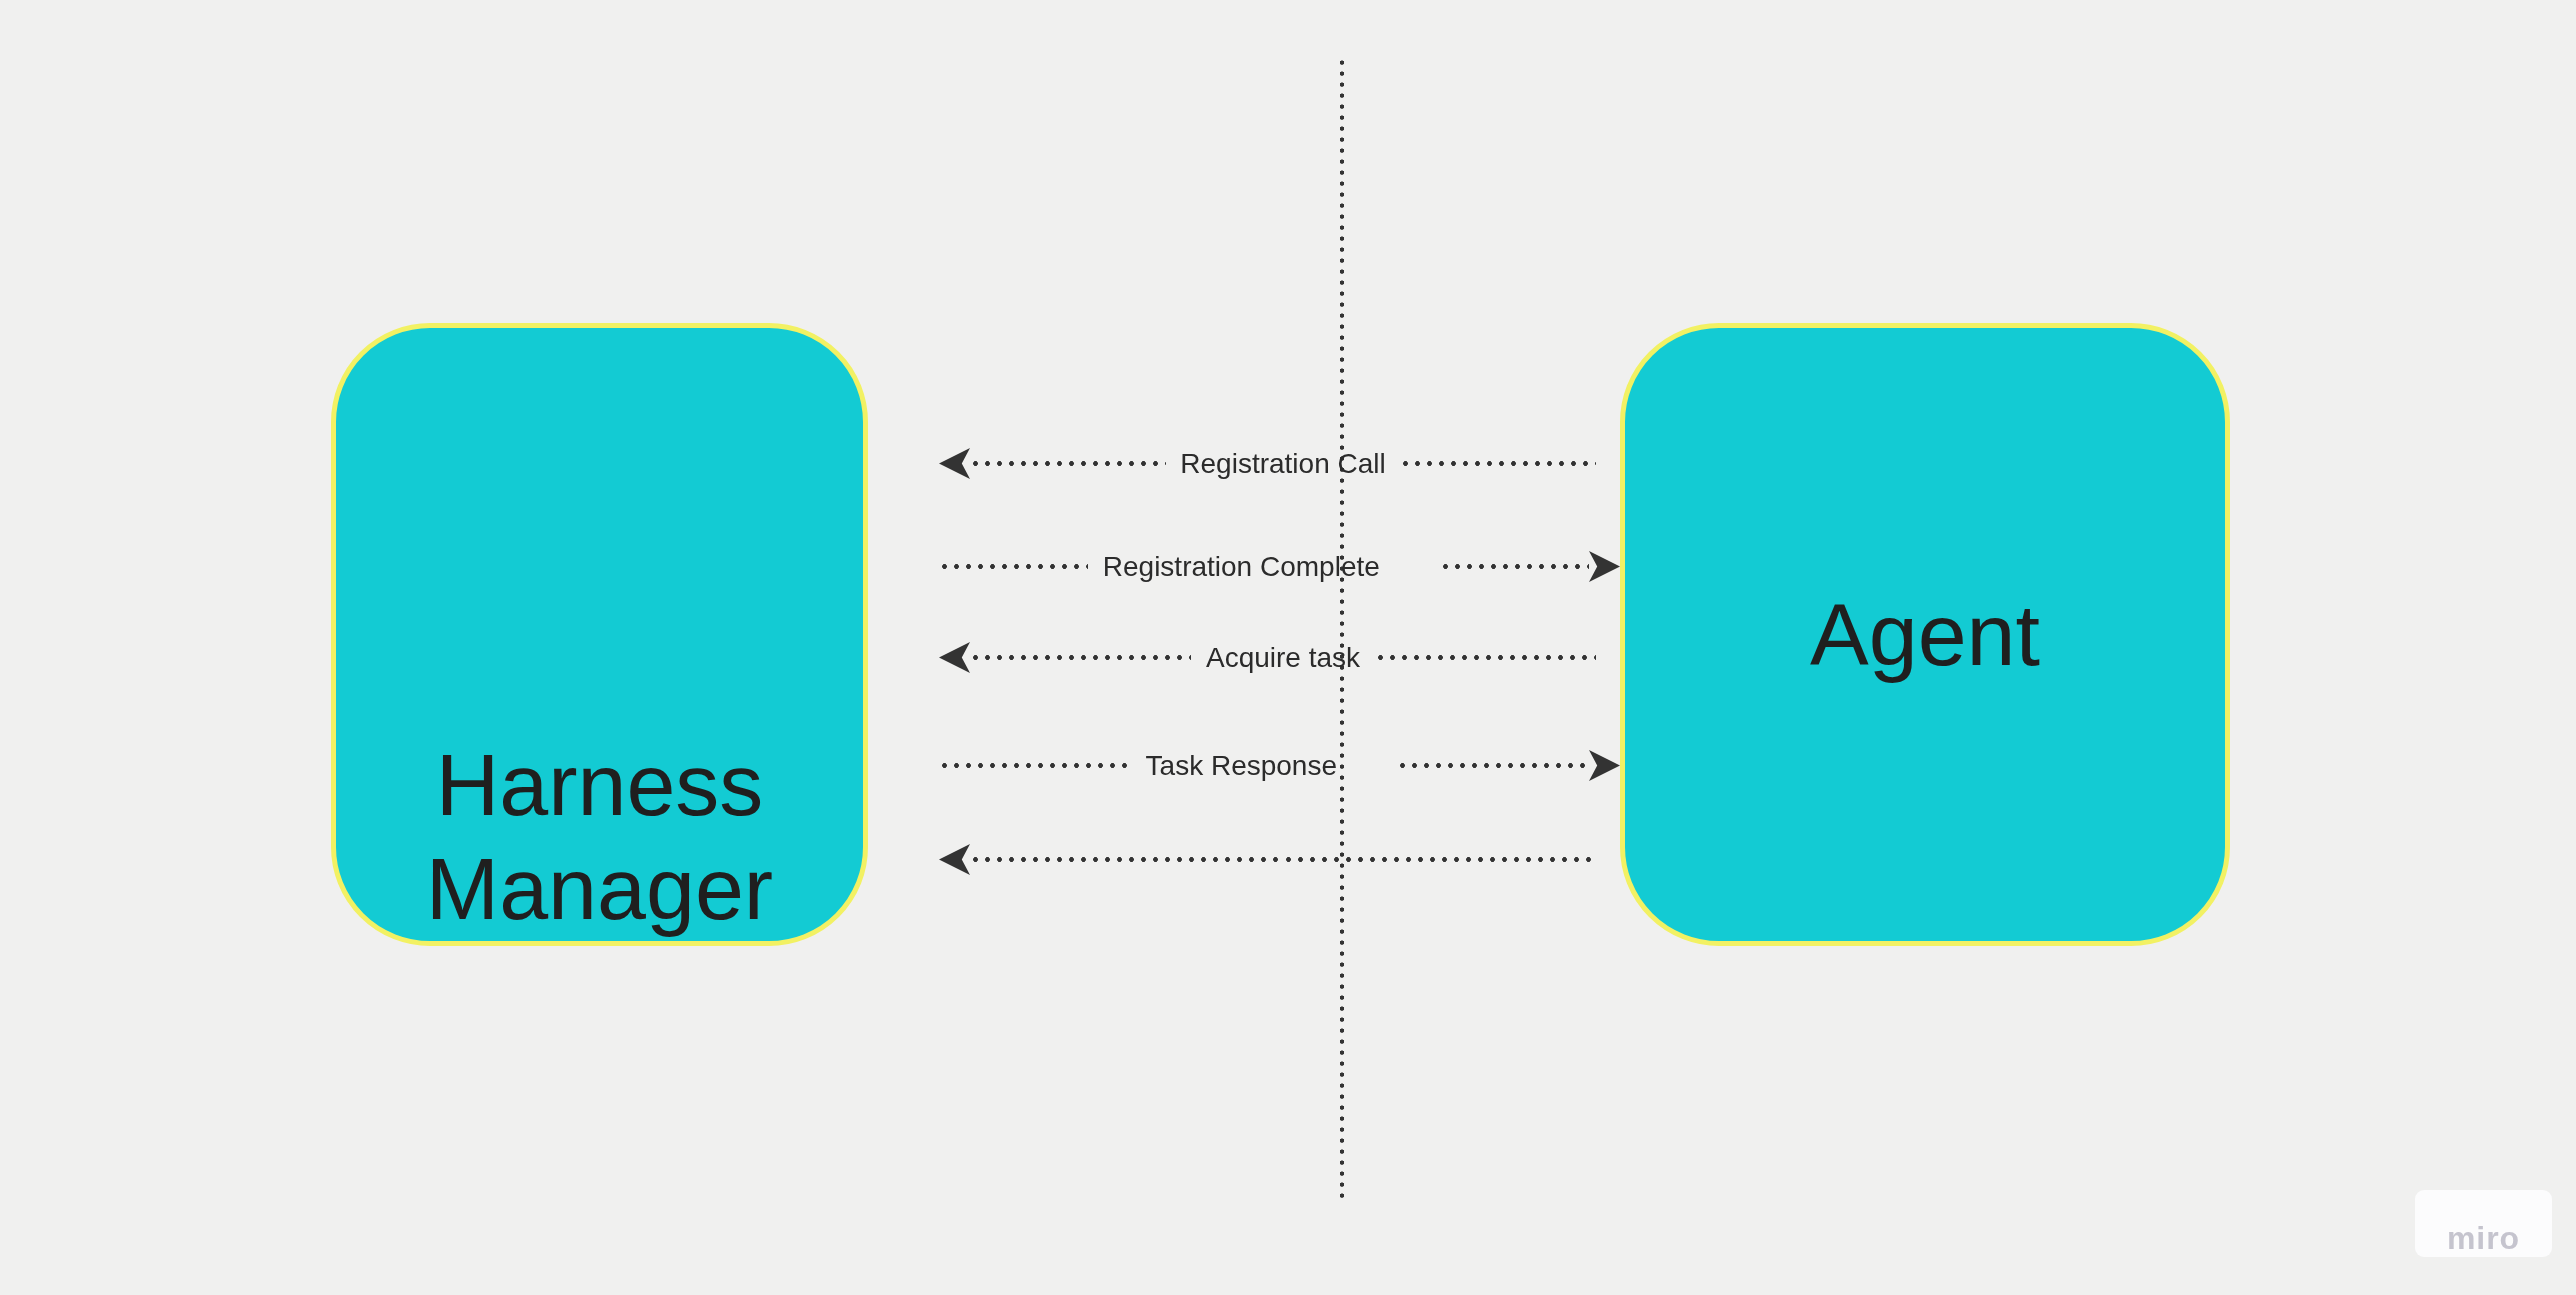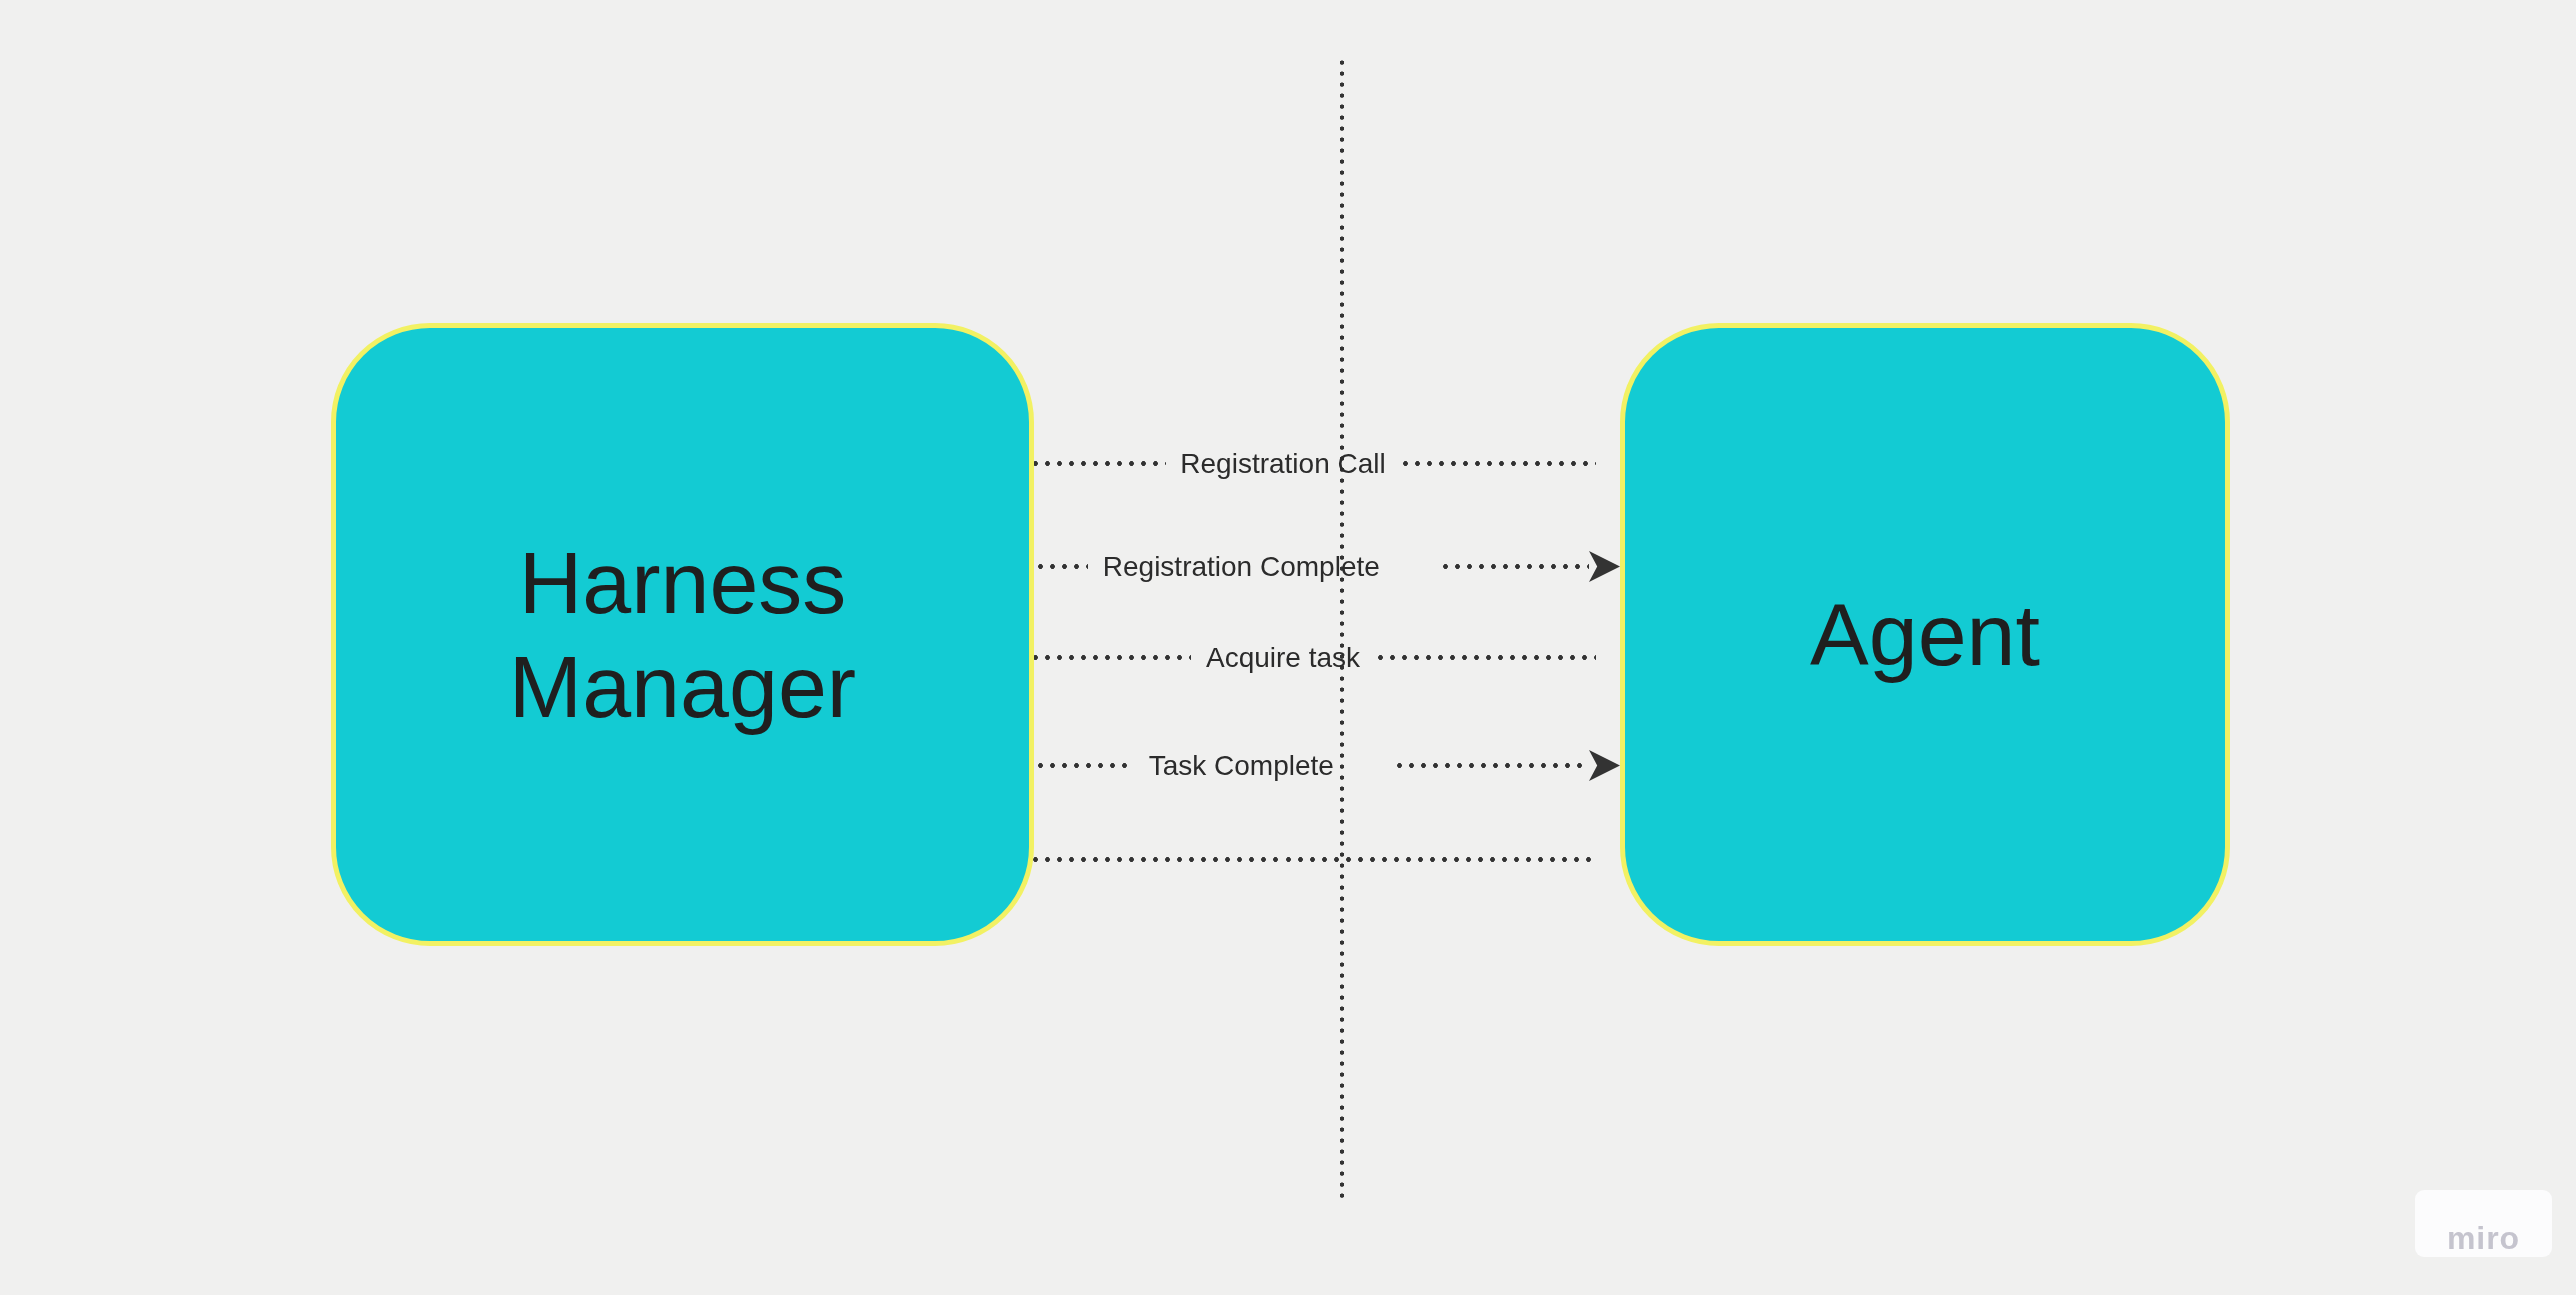--- a/index.html
+++ b/index.html
@@ -25,21 +25,21 @@
     border:5.5px solid var(--yellow);
     border-radius:99px;
     display:flex;align-items:center;justify-content:center;
     text-align:center;
     color:#1f1f1f;
     font-size:88px;
     line-height:1.18;
     z-index:3;
     padding:0 27.4px;
   }
-  .actor.harness{left:331px;top:323px;width:703px;height:623px;}
+  .actor.harness{left:331px;top:323px;width:537px;height:623px;align-items:flex-end;}
   .actor.agent{left:1620px;top:323px;width:610px;height:623px;}
   
   .lifeline{
     position:absolute;
     left:1340px;top:58px;
     width:3.7px;height:1142px;
     background-image:radial-gradient(circle at 1.8px 4.6px, var(--ink) 1.8px, rgba(0,0,0,0) 2.5px);
     background-size:3.7px 11px;
     background-repeat:repeat-y;
     z-index:1;
@@ -136,21 +136,21 @@
           <path d="M34 3 L0 20 L34 37 L25 20 Z"></path>
         </svg>
     </span>
     <span class="dotline"></span>
     <span class="msg-label">Acquire task</span>
     <span class="dotline"></span>
   </div>
 
   <div class="msg row4 shift-left">
     <span class="dotline"></span>
-    <span class="msg-label">Task Complete</span>
+    <span class="msg-label">Task Response</span>
     <span class="dotline"></span>
     <span class="arrowhead">
       <svg viewBox="0 0 34 40">
           <path d="M0 3 L34 20 L0 37 L9 20 Z"></path>
         </svg>
     </span>
   </div>
 
   <div class="msg row5 tail-short">
     <span class="arrowhead">

